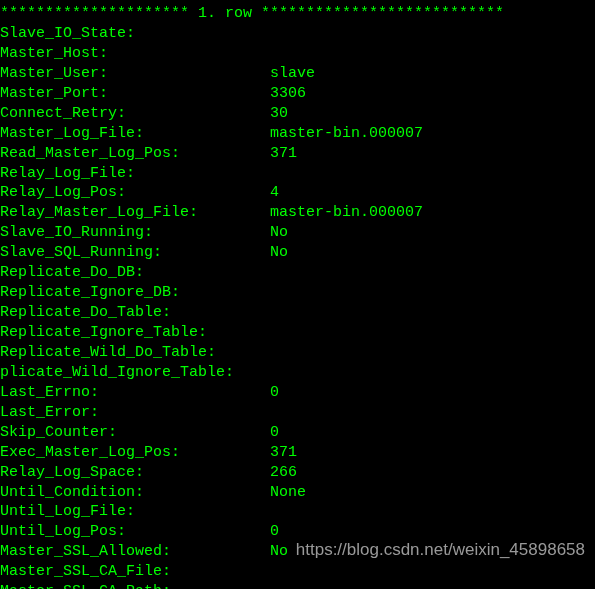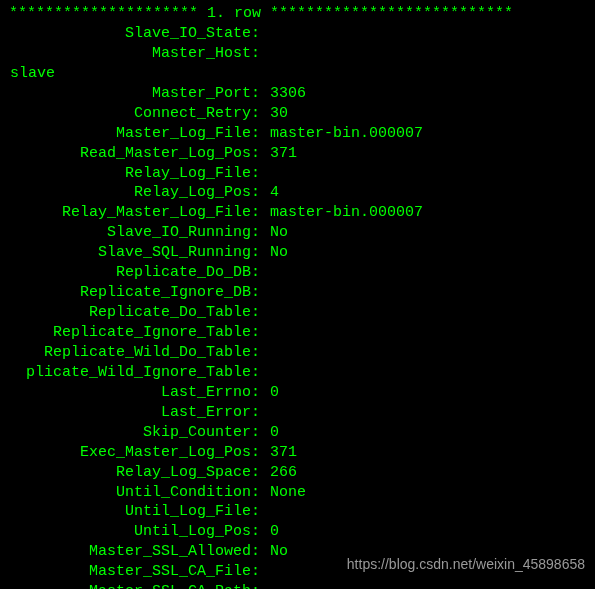--- a/index.html
+++ b/index.html
@@ -17,54 +17,52 @@
       overflow: hidden;
       position: relative;
       line-height: 1.33;
     }
     .terminal {
       padding: 4px 0;
     }
     .header {
       color: #00ff00;
       white-space: pre;
-      margin-left: 9px;
     }
     .row {
       display: flex;
       white-space: pre;
     }
     .label {
-      text-align: right;
       width: 260px;
       flex-shrink: 0;
       color: #00ff00;
     }
     .value {
       padding-left: 10px;
       color: #00ff00;
     }
     .watermark {
       position: absolute;
-      bottom: 15px;
+      bottom: 27px;
       right: 10px;
       color: #999999;
       font-family: Arial, sans-serif;
-      font-size: 14px;
+      font-size: 17px;
     }
   </style>
 </head>
 <body>
 
 <div class="terminal">
   <div class="header">********************* 1. row ***************************</div>
   <div id="rows-container">
       <div class="row"><div class="label">Slave_IO_State:</div><div class="value"></div></div>
       <div class="row"><div class="label">Master_Host:</div></div>
-      <div class="row"><div class="value">slave</div></div>
+      <div class="row"><div class="label">Master_User:</div><div class="value">slave</div></div>
       <div class="row"><div class="label">Master_Port:</div><div class="value">3306</div></div>
       <div class="row"><div class="label">Connect_Retry:</div><div class="value">30</div></div>
       <div class="row"><div class="label">Master_Log_File:</div><div class="value">master-bin.000007</div></div>
       <div class="row"><div class="label">Read_Master_Log_Pos:</div><div class="value">371</div></div>
       <div class="row"><div class="label">Relay_Log_File:</div></div>
       <div class="row"><div class="label">Relay_Log_Pos:</div><div class="value">4</div></div>
       <div class="row"><div class="label">Relay_Master_Log_File:</div><div class="value">master-bin.000007</div></div>
       <div class="row"><div class="label">Slave_IO_Running:</div><div class="value">No</div></div>
       <div class="row"><div class="label">Slave_SQL_Running:</div><div class="value">No</div></div>
       <div class="row"><div class="label">Replicate_Do_DB:</div><div class="value"></div></div>

